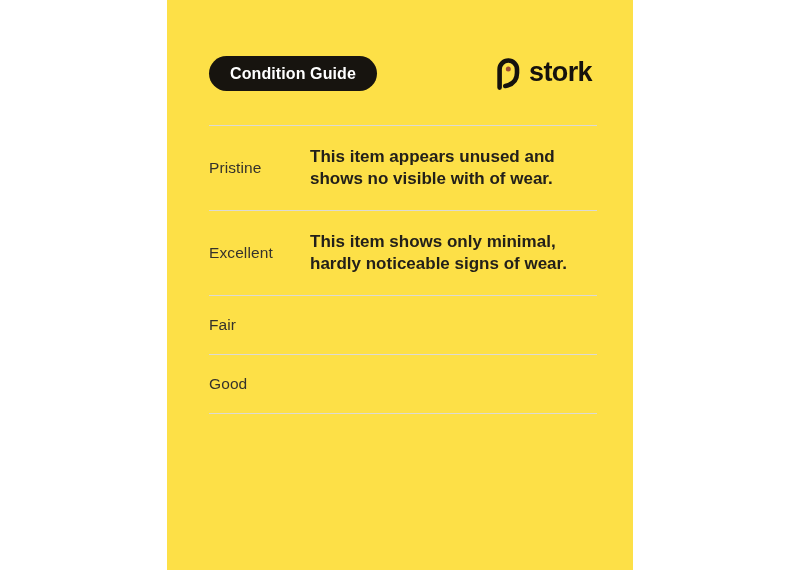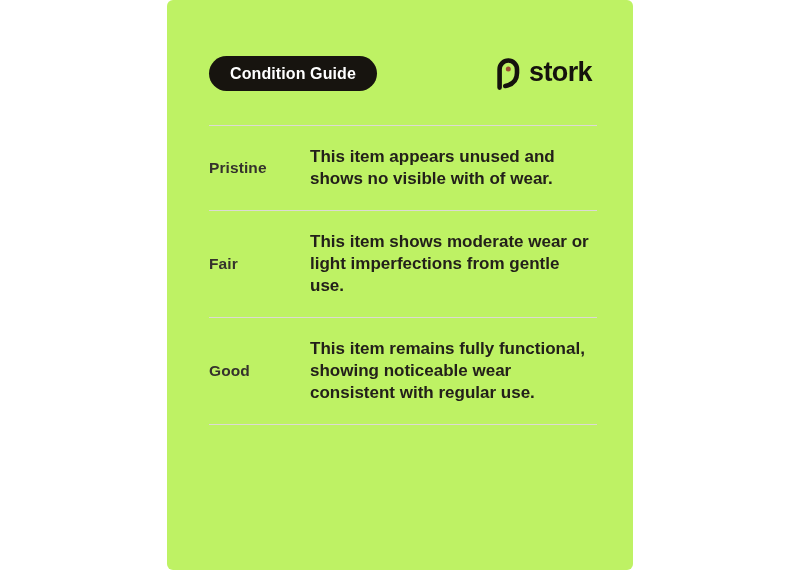--- a/index.html
+++ b/index.html
@@ -8,22 +8,21 @@
     background: #ffffff;
     font-family: "Liberation Sans", "DejaVu Sans", sans-serif;
     overflow: hidden;
   }
   .stage {
     width: 800px; height: 570px;
     display: flex; justify-content: center;
   }
   .panel {
     width: 466px; height: 570px;
-    background: #bef264;
-    border-radius: 6px;
+    background: #fde047;
   }
   .card-header {
     margin: 56px 41px 0 42px;
     display: flex;
     justify-content: space-between;
     align-items: center;
   }
   .badge {
     display: inline-flex;
     align-items: center;
@@ -60,21 +59,21 @@
     border-top: 1px solid #dcdad4;
     padding: 20px 0;
   }
   .cond-row:last-child {
     border-bottom: 1px solid #dcdad4;
   }
   .cond-label {
     width: 101px;
     flex: 0 0 101px;
     font-size: 15.5px;
-    font-weight: 700;
+    font-weight: 400;
     color: #35322c;
     letter-spacing: 0.1px;
   }
   .cond-desc {
     flex: 1;
     min-width: 0;
     font-size: 17px;
     line-height: 22px;
     font-weight: 600;
     color: #23201a;
@@ -99,26 +98,28 @@
       </div>
     </div>
 
     <div class="cond-table">
 
       <div class="cond-row">
         <div class="cond-label">Pristine</div>
         <div class="cond-desc">This item appears unused and shows no visible with of wear.</div>
       </div>
 
+      <div class="cond-row">
+        <div class="cond-label">Excellent</div>
+        <div class="cond-desc">This item shows only minimal, hardly noticeable signs of wear.</div>
+      </div>
 
       <div class="cond-row">
         <div class="cond-label">Fair</div>
-        <div class="cond-desc">This item shows moderate wear or light imperfections from gentle use.</div>
       </div>
 
       <div class="cond-row">
         <div class="cond-label">Good</div>
-        <div class="cond-desc">This item remains fully functional, showing noticeable wear consistent with regular use.</div>
       </div>
 
     </div>
   </div>
 </div>
 
 </body></html>

